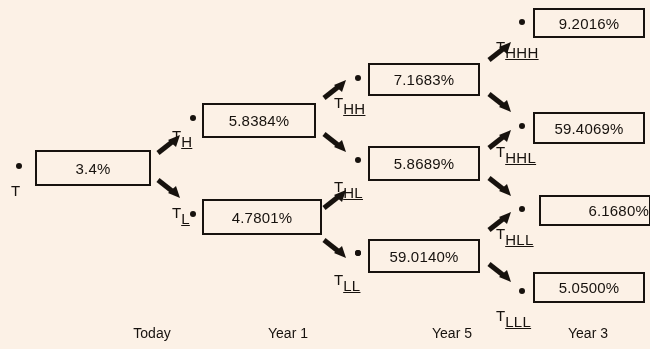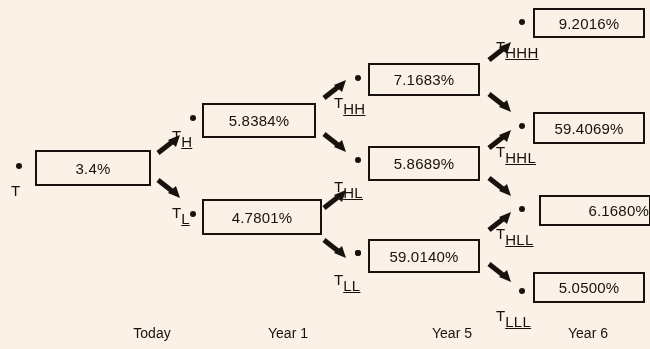--- a/index.html
+++ b/index.html
@@ -210,14 +210,14 @@
     </div>
     <div class="node-dot" style="left: 519px; top: 288px;"></div>
     <div class="node-label" style="left: 496px; top: 308px;"><span>T</span><span class="sub">LLL</span></div>
     <div class="rate-box" style="left: 533px; top: 272px; width: 112px; height: 31px;">
       <span class="rate-text">5.0500%</span>
     </div>
     <div class="node-dot" style="left: 355px; top: 250px;"></div>
     <div class="period-label" style="left: 92px; width: 120px;">Today</div>
     <div class="period-label" style="left: 228px; width: 120px; margin-top: 36px;">Year 1</div>
     <div class="period-label" style="left: 392px; width: 120px;">Year 5</div>
-    <div class="period-label" style="left: 528px; width: 120px;">Year 6</div>
+    <div class="period-label" style="left: 528px; width: 120px;">Year 3</div>
   </div>
 
 </body></html>

